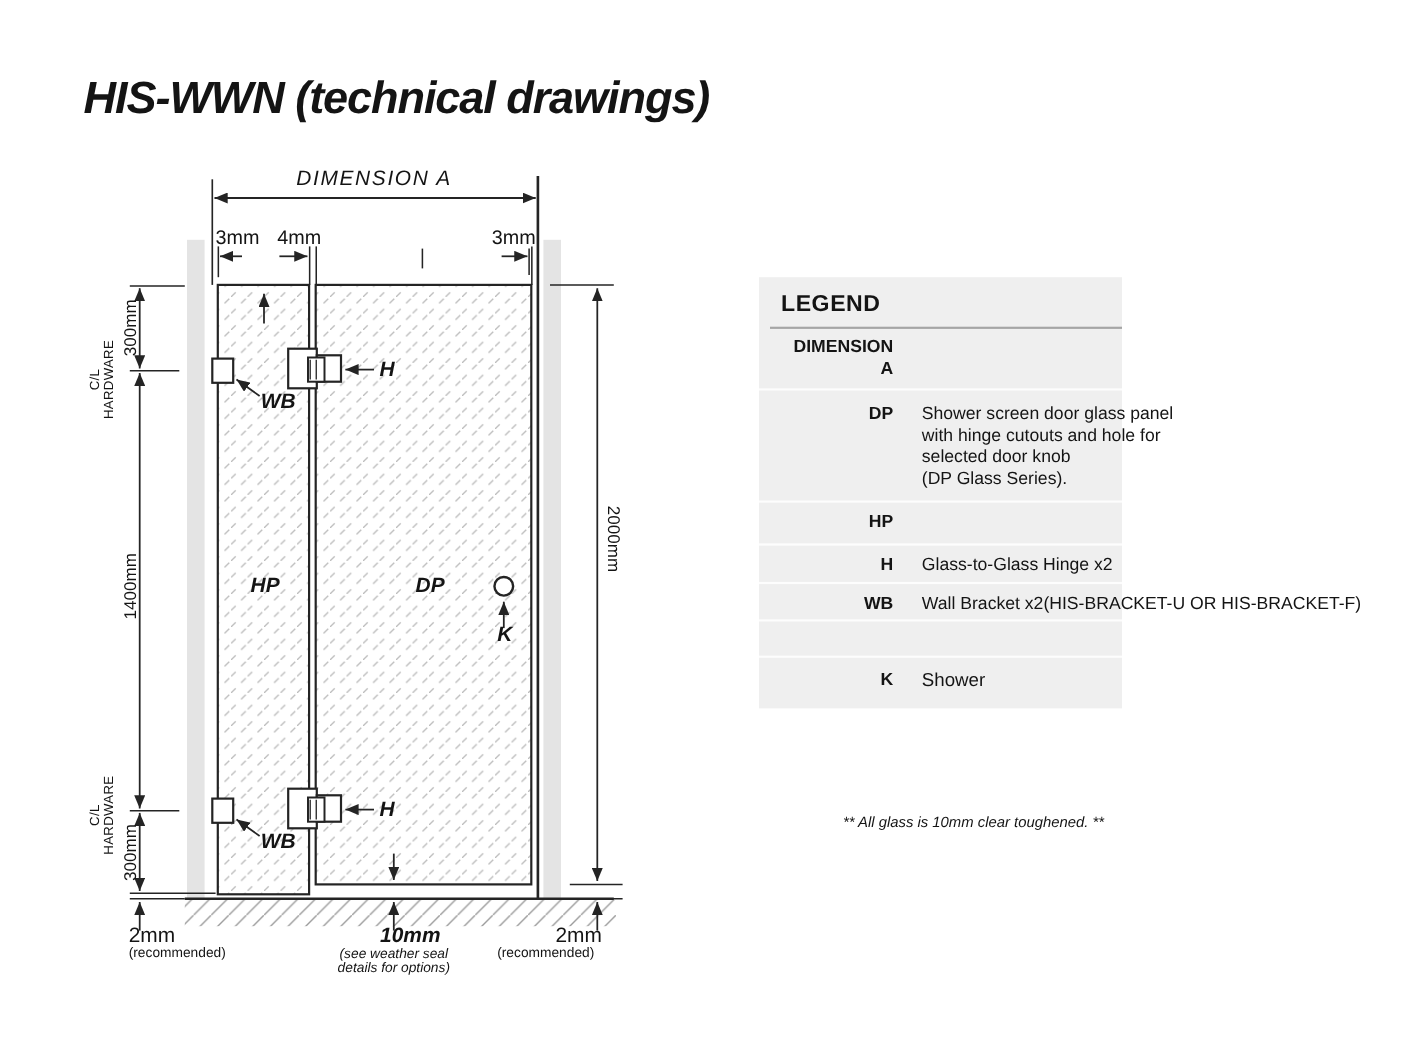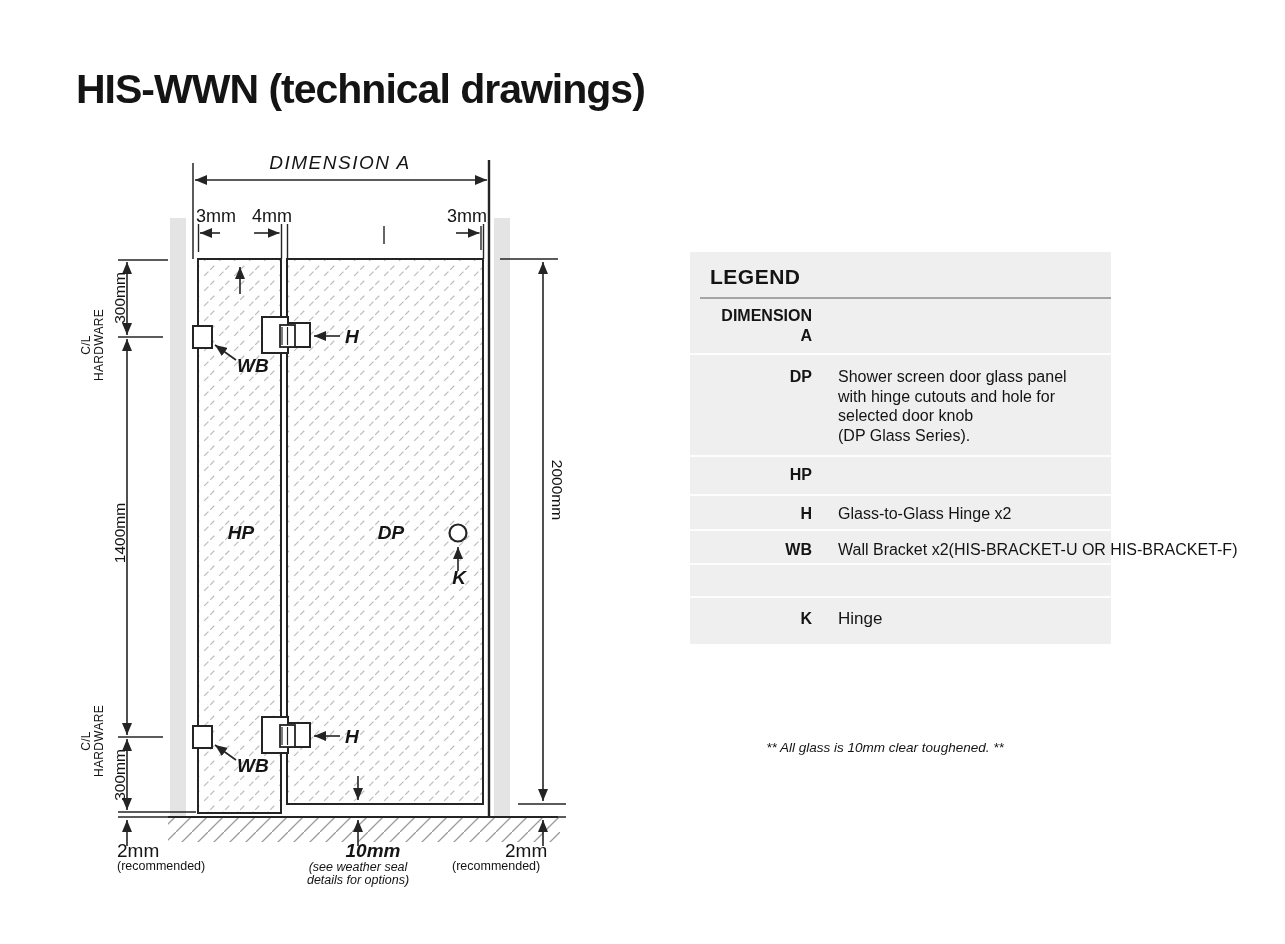--- a/index.html
+++ b/index.html
@@ -19,21 +19,21 @@
   .gap{font-size:18px;}
   .plabel{font-size:19px;font-weight:bold;font-style:italic;}
   .rdim{font-size:15.5px;}
   .clhw{font-size:12px;line-height:13px;letter-spacing:0.3px;}
   .mmbig{font-size:19px;}
   .mmit{font-size:19px;font-style:italic;font-weight:600;}
   .note{font-size:12.5px;}
   .noteit{font-size:12.5px;font-style:italic;}
 
   
-  .legend{position:absolute;left:690px;top:252px;width:421px;background:#efefef;}
+  .legend{position:absolute;left:690px;top:252px;width:330px;background:#efefef;}
   .lg-head{padding:13px 0 8px 20px;font-size:21px;font-weight:bold;letter-spacing:0.5px;}
   .lg-rule{height:2px;background:#a5a5a5;margin-left:10px;}
   .lg-row{display:grid;grid-template-columns:102px 26px 1fr;align-items:start;padding-left:20px;}
   .lg-row + .lg-row{border-top:2px solid #fdfdfd;}
   .lg-key{grid-column:1;text-align:right;font-weight:bold;font-size:16px;line-height:19.5px;}
   .lg-desc{grid-column:3;font-size:16px;line-height:19.5px;white-space:pre;overflow:visible;}
   .r1{padding-top:7px;padding-bottom:8px;}
   .r2{padding-top:12px;padding-bottom:10px;}
   .r3{padding-top:8px;padding-bottom:9px;}
   .r4{padding-top:8px;padding-bottom:6px;}
@@ -148,21 +148,21 @@
       <line x1="236" y1="360" x2="215" y2="345" marker-end="url(#ah)"></line>
       <line x1="236" y1="760" x2="215" y2="745" marker-end="url(#ah)"></line>
       <line x1="340" y1="336" x2="314" y2="336" marker-end="url(#ah)"></line>
       <line x1="340" y1="736" x2="314" y2="736" marker-end="url(#ah)"></line>
       <line x1="458" y1="571" x2="458" y2="547" marker-end="url(#ah)"></line>
     </g>
 
     <circle cx="458" cy="533" r="8.5" fill="#fff" stroke="#242424" stroke-width="2.2"></circle>
   </svg>
 
-  <div class="lbl title" style="left:76px;top:68px;">HIS-WWN (technical drawings)</div>
+  <div class="lbl title" style="left:76px;top:68px;font-style:italic;">HIS-WWN (technical drawings)</div>
 
   <div class="lbl dimA ctrx" style="left:340px;top:153px;">DIMENSION A</div>
   <div class="lbl gap" style="left:196px;top:207px;">3mm</div>
   <div class="lbl gap" style="left:252px;top:207px;">4mm</div>
   <div class="lbl gap" style="left:447px;top:207px;">3mm</div>
 
   <div class="lbl plabel ctr" style="left:241px;top:533px;">HP</div>
   <div class="lbl plabel ctr" style="left:391px;top:533px;">DP</div>
   <div class="lbl plabel" style="left:345px;top:327px;">H</div>
   <div class="lbl plabel" style="left:345px;top:727px;">H</div>
@@ -218,18 +218,18 @@
       <div class="lg-desc">Wall Bracket x2(HIS-BRACKET-U OR HIS-BRACKET-F)</div>
     </div>
     <div class="lg-row r6">
       <div class="lg-key"></div>
         <div></div>
       <div class="lg-desc"></div>
     </div>
     <div class="lg-row r7">
       <div class="lg-key">K</div>
         <div></div>
-      <div class="lg-desc">Hinge</div>
+      <div class="lg-desc">Shower</div>
     </div>
   </div>
   <div class="lg-foot">** All glass is 10mm clear toughened. **</div>
 
 </div>
 
 </body></html>

